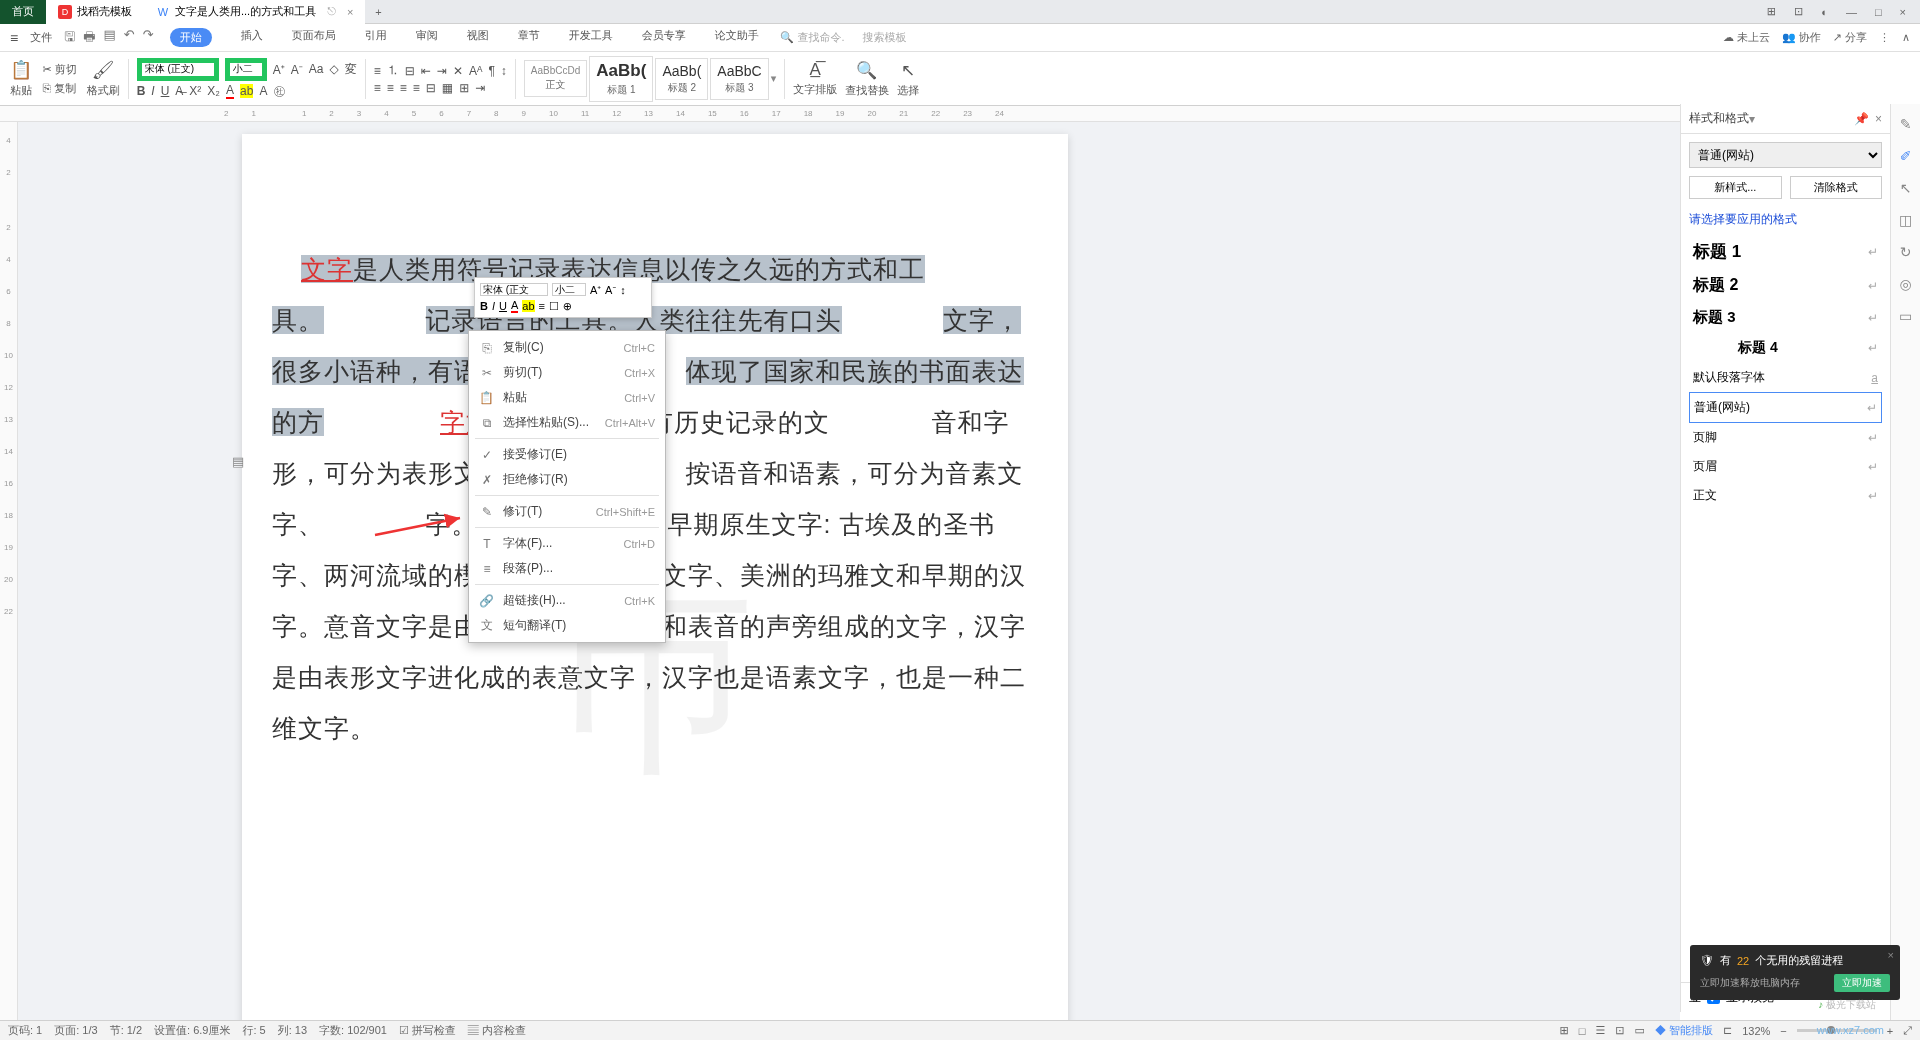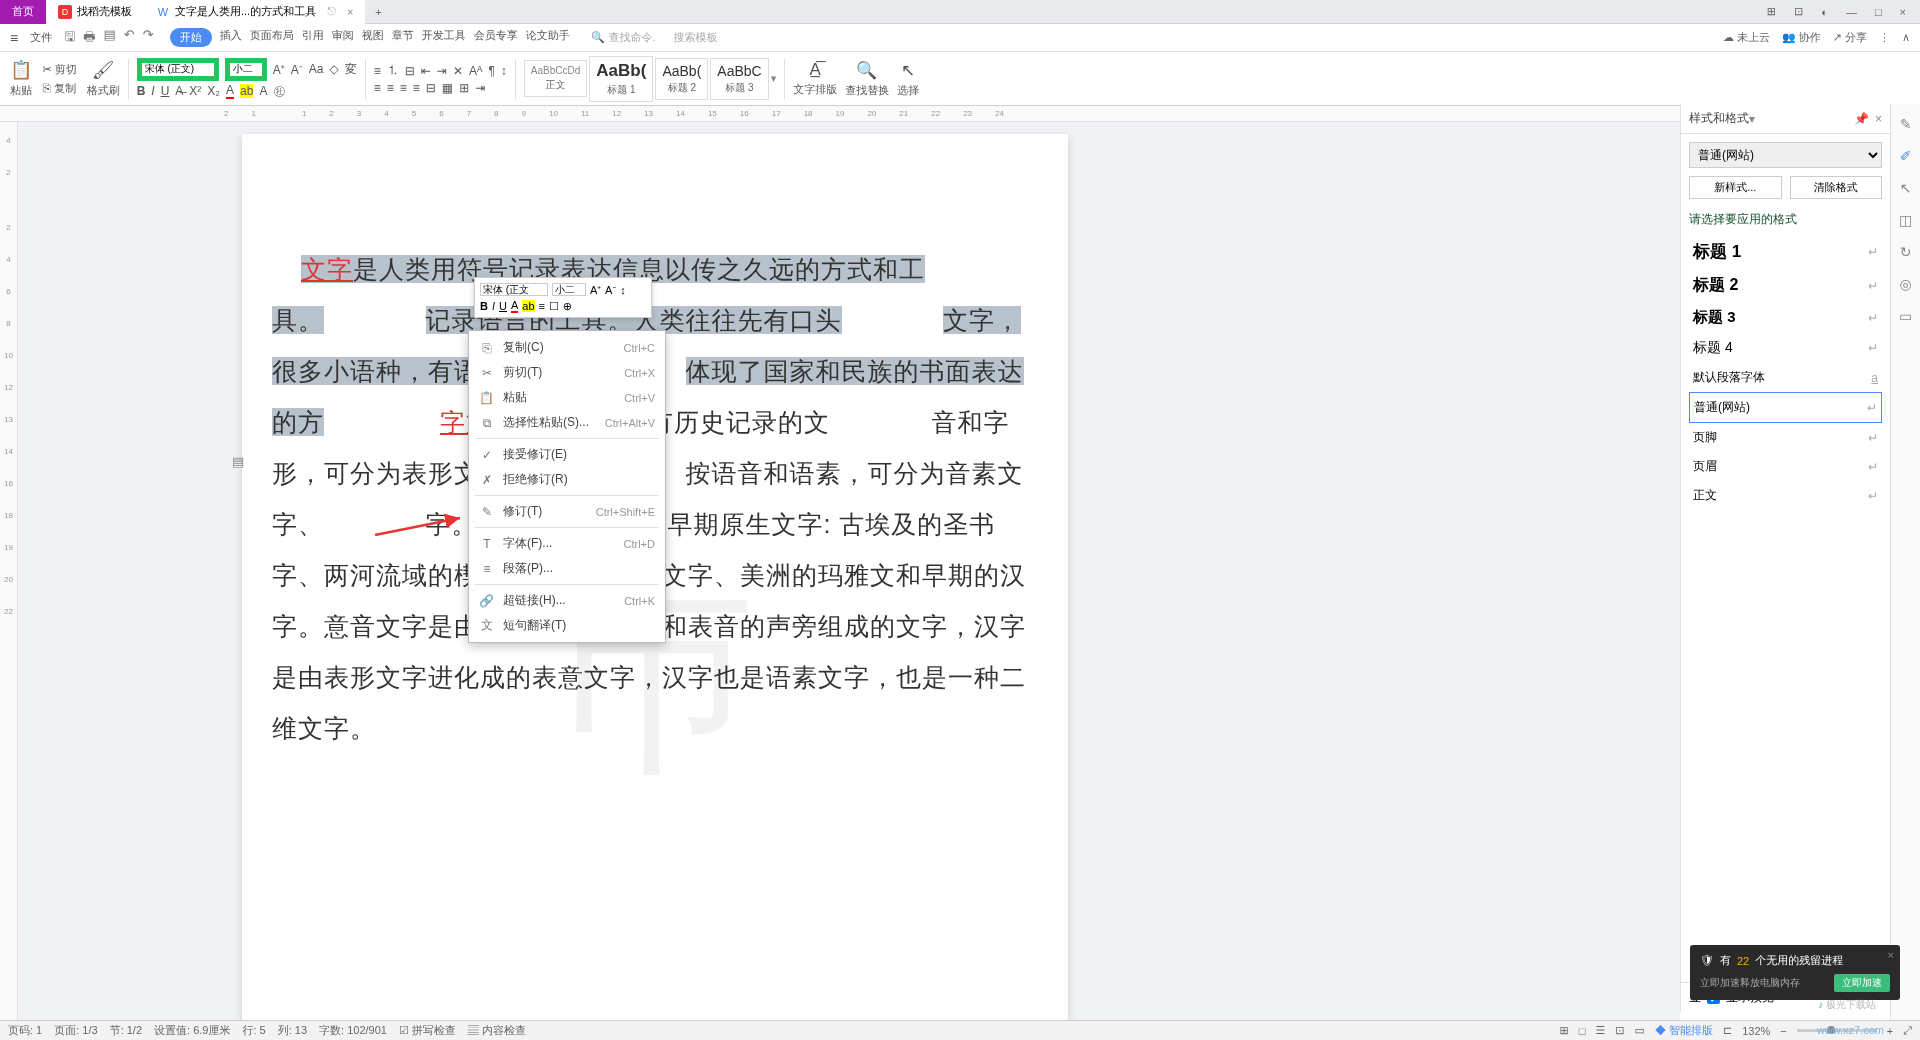--- a/index.html
+++ b/index.html
@@ -1,35 +1,35 @@
 <!DOCTYPE html>
 <html><head>
 <meta charset="utf-8">
 <style>
 * { margin: 0; padding: 0; box-sizing: border-box; font-family: "Microsoft YaHei", sans-serif; }
 body { background: #fff; width: 1920px; height: 1040px; overflow: hidden; position: relative; }
 
 
 .tabbar { height: 24px; background: #e8eaed; display: flex; align-items: center; font-size: 11px; border-bottom: 1px solid #d0d0d0; }
 .tab { padding: 4px 12px; display: flex; align-items: center; gap: 5px; height: 24px; cursor: pointer; }
-.tab.home { background: #a21caf; color: white; align-items: center; }
+.tab.home { background: #14532d; color: white; align-items: center; }
 .tab.docer { background: #fff; }
 .tab.doc { background: #fff; }
 .tab .icon { width: 14px; height: 14px; display: inline-flex; align-items: center; justify-content: center; }
 .tab .close { margin-left: 6px; color: #888; }
 .tab-add { padding: 4px 10px; color: #666; }
 .winctrl { margin-left: auto; display: flex; align-items: center; gap: 10px; padding-right: 10px; color: #666; }
 .winctrl span { padding: 2px 4px; cursor: pointer; }
 
 
 .menubar { height: 28px; display: flex; align-items: center; padding: 0 10px; gap: 6px; font-size: 11px; color: #555; border-bottom: 1px solid #e0e0e0; }
 .menubar .hamburger { font-size: 14px; }
 .menubar .filebtn { padding: 0 6px; }
 .menubar .qat { display: flex; gap: 8px; color: #777; font-size: 13px; }
-.menutabs { display: flex; gap: 8px; margin-left: 10px; }
+.menutabs { display: flex; gap: 29px; margin-left: 10px; }
 .menutab { cursor: pointer; }
 .menutab.active { background: #4a8bf5; color: #fff; padding: 2px 10px; border-radius: 10px; }
 .menubar .search { margin-left: 16px; display: flex; gap: 18px; color: #aaa; }
 .menubar .rightside { margin-left: auto; display: flex; gap: 12px; color: #666; align-items: center; }
 .menubar .rightside .item { display: flex; gap: 3px; align-items: center; }
 
 
 .ribbon { height: 54px; display: flex; align-items: center; padding: 4px 10px; gap: 8px; border-bottom: 1px solid #d0d0d0; font-size: 11px; color: #555; }
 .ribbon .group { display: flex; flex-direction: column; gap: 2px; align-items: center; }
 .ribbon .sep { width: 1px; height: 40px; background: #e0e0e0; }
@@ -77,28 +77,28 @@
 .arrow { position: absolute; left: 370px; top: 500px; width: 100px; height: 40px; pointer-events: none; }
 
 
 .rightpanel { position: absolute; right: 30px; top: 104px; width: 210px; bottom: 28px; background: #fff; border-left: 1px solid #e0e0e0; font-size: 12px; display: flex; flex-direction: column; }
 .rp-header { display: flex; align-items: center; padding: 6px 8px; border-bottom: 1px solid #e0e0e0; color: #444; }
 .rp-header .ctrls { margin-left: auto; display: flex; gap: 6px; color: #888; }
 .rp-body { padding: 8px; flex: 1; overflow: hidden; }
 .rp-body select { width: 100%; padding: 4px; border: 1px solid #ccc; margin-bottom: 8px; font-size: 12px; }
 .rp-body .btnrow { display: flex; gap: 8px; margin-bottom: 10px; }
 .rp-body .btnrow button { flex: 1; padding: 3px 0; border: 1px solid #ccc; background: #fff; font-size: 11px; cursor: pointer; }
-.rp-body .lbl { color: #14532d; margin-bottom: 6px; margin-top: 12px; }
+.rp-body .lbl { color: #1d4ed8; margin-bottom: 6px; margin-top: 12px; }
 .rp-body .styleitem { padding: 6px 4px; display: flex; align-items: center; cursor: pointer; }
 .rp-body .styleitem.sel { border: 1px solid #4a8bf5; }
 .rp-body .styleitem .mk { margin-left: auto; color: #aaa; }
 .rp-body .h1t { font-size: 17px; font-weight: bold; }
 .rp-body .h2t { font-size: 16px; font-weight: bold; }
 .rp-body .h3t { font-size: 15px; font-weight: bold; }
-.rp-body .h4t { font-size: 14px; font-weight: normal; }
+.rp-body .h4t { font-size: 14px; font-weight: bold; margin-left: 45px; }
 .rp-foot { border-top: 1px solid #e0e0e0; padding: 6px 8px; display: flex; align-items: center; gap: 6px; }
 
 
 .sidetools { position: absolute; right: 0; top: 104px; width: 30px; bottom: 20px; background: #fafafa; border-left: 1px solid #e0e0e0; display: flex; flex-direction: column; align-items: center; gap: 16px; padding-top: 12px; color: #888; font-size: 14px; }
 .sidetools .active { color: #4a8bf5; }
 
 
 .statusbar { position: absolute; bottom: 0; left: 0; right: 0; height: 20px; background: #f3f3f3; border-top: 1px solid #d0d0d0; display: flex; align-items: center; font-size: 11px; color: #666; padding: 0 8px; gap: 12px; }
 .statusbar .right { margin-left: auto; display: flex; gap: 10px; align-items: center; }
 .zoom-slider { width: 80px; height: 3px; background: #ccc; position: relative; }

